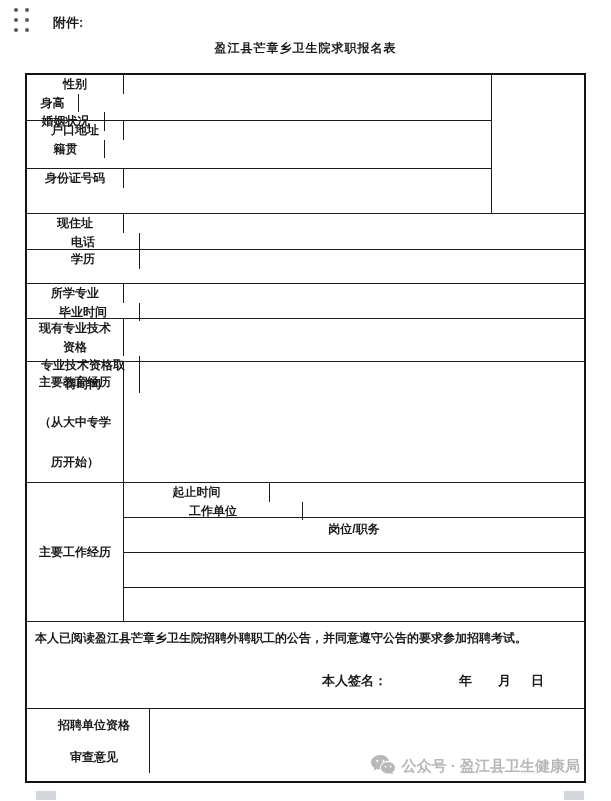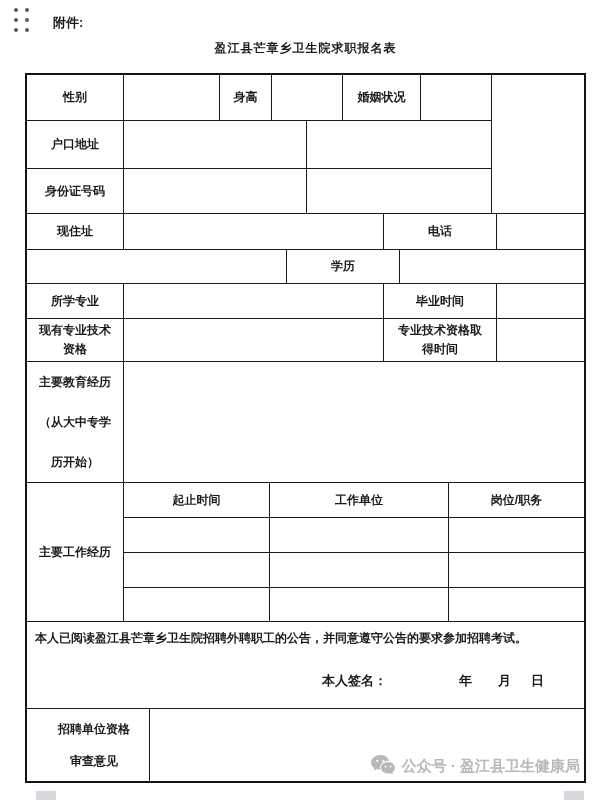--- a/index.html
+++ b/index.html
@@ -14,21 +14,21 @@
   .dots-icon{position:absolute;left:14px;top:8px;display:grid;
     grid-template-columns:4px 4px;grid-gap:6px 7px;}
   .dots-icon i{width:4px;height:4px;border-radius:50%;background:#5a5a5a;display:block;}
   .attachment{position:absolute;left:53px;top:14px;font-size:13px;font-weight:bold;}
   .title{position:absolute;left:0;top:40px;width:100%;text-align:center;
     font-size:12px;font-weight:bold;letter-spacing:1px;}
 
   
   .form-table{position:absolute;left:25px;top:73px;width:561px;
     border:2px solid #141414;background:#fff;}
-  .band{display:flex;border-bottom:1px solid #1c1c1c;}
+  .band{display:flex;border-bottom:1px solid #1c1c1c;flex-direction:column;}
   .band.last{border-bottom:none;}
   .cell{border-right:1px solid #1c1c1c;display:flex;align-items:center;
     justify-content:center;text-align:center;font-size:12px;font-weight:bold;
     line-height:1.55;}
   .cell.norl{border-right:none;}
   .blank{font-weight:normal;}
   .grow{flex:1;}
 
   
   .group{display:flex;border-bottom:1px solid #1c1c1c;}
@@ -82,20 +82,21 @@
         <div class="cell" style="width:97px">性别</div>
         <div class="cell blank" style="width:96px"></div>
         <div class="cell" style="width:52px">身高</div>
         <div class="cell blank" style="width:71px"></div>
         <div class="cell" style="width:78px">婚姻状况</div>
         <div class="cell blank grow norl"></div>
       </div>
       <div class="band" style="height:48px">
         <div class="cell" style="width:97px">户口地址</div>
         <div class="cell blank" style="width:183px"></div>
+        <div class="cell" style="width:78px">籍贯</div>
         <div class="cell blank grow norl"></div>
       </div>
       <div class="band" style="height:44px">
         <div class="cell" style="width:97px">身份证号码</div>
         <div class="cell blank" style="width:183px"></div>
         <div class="cell blank grow norl"></div>
       </div>
     </div>
     <div class="photo-cell"></div>
   </div>

